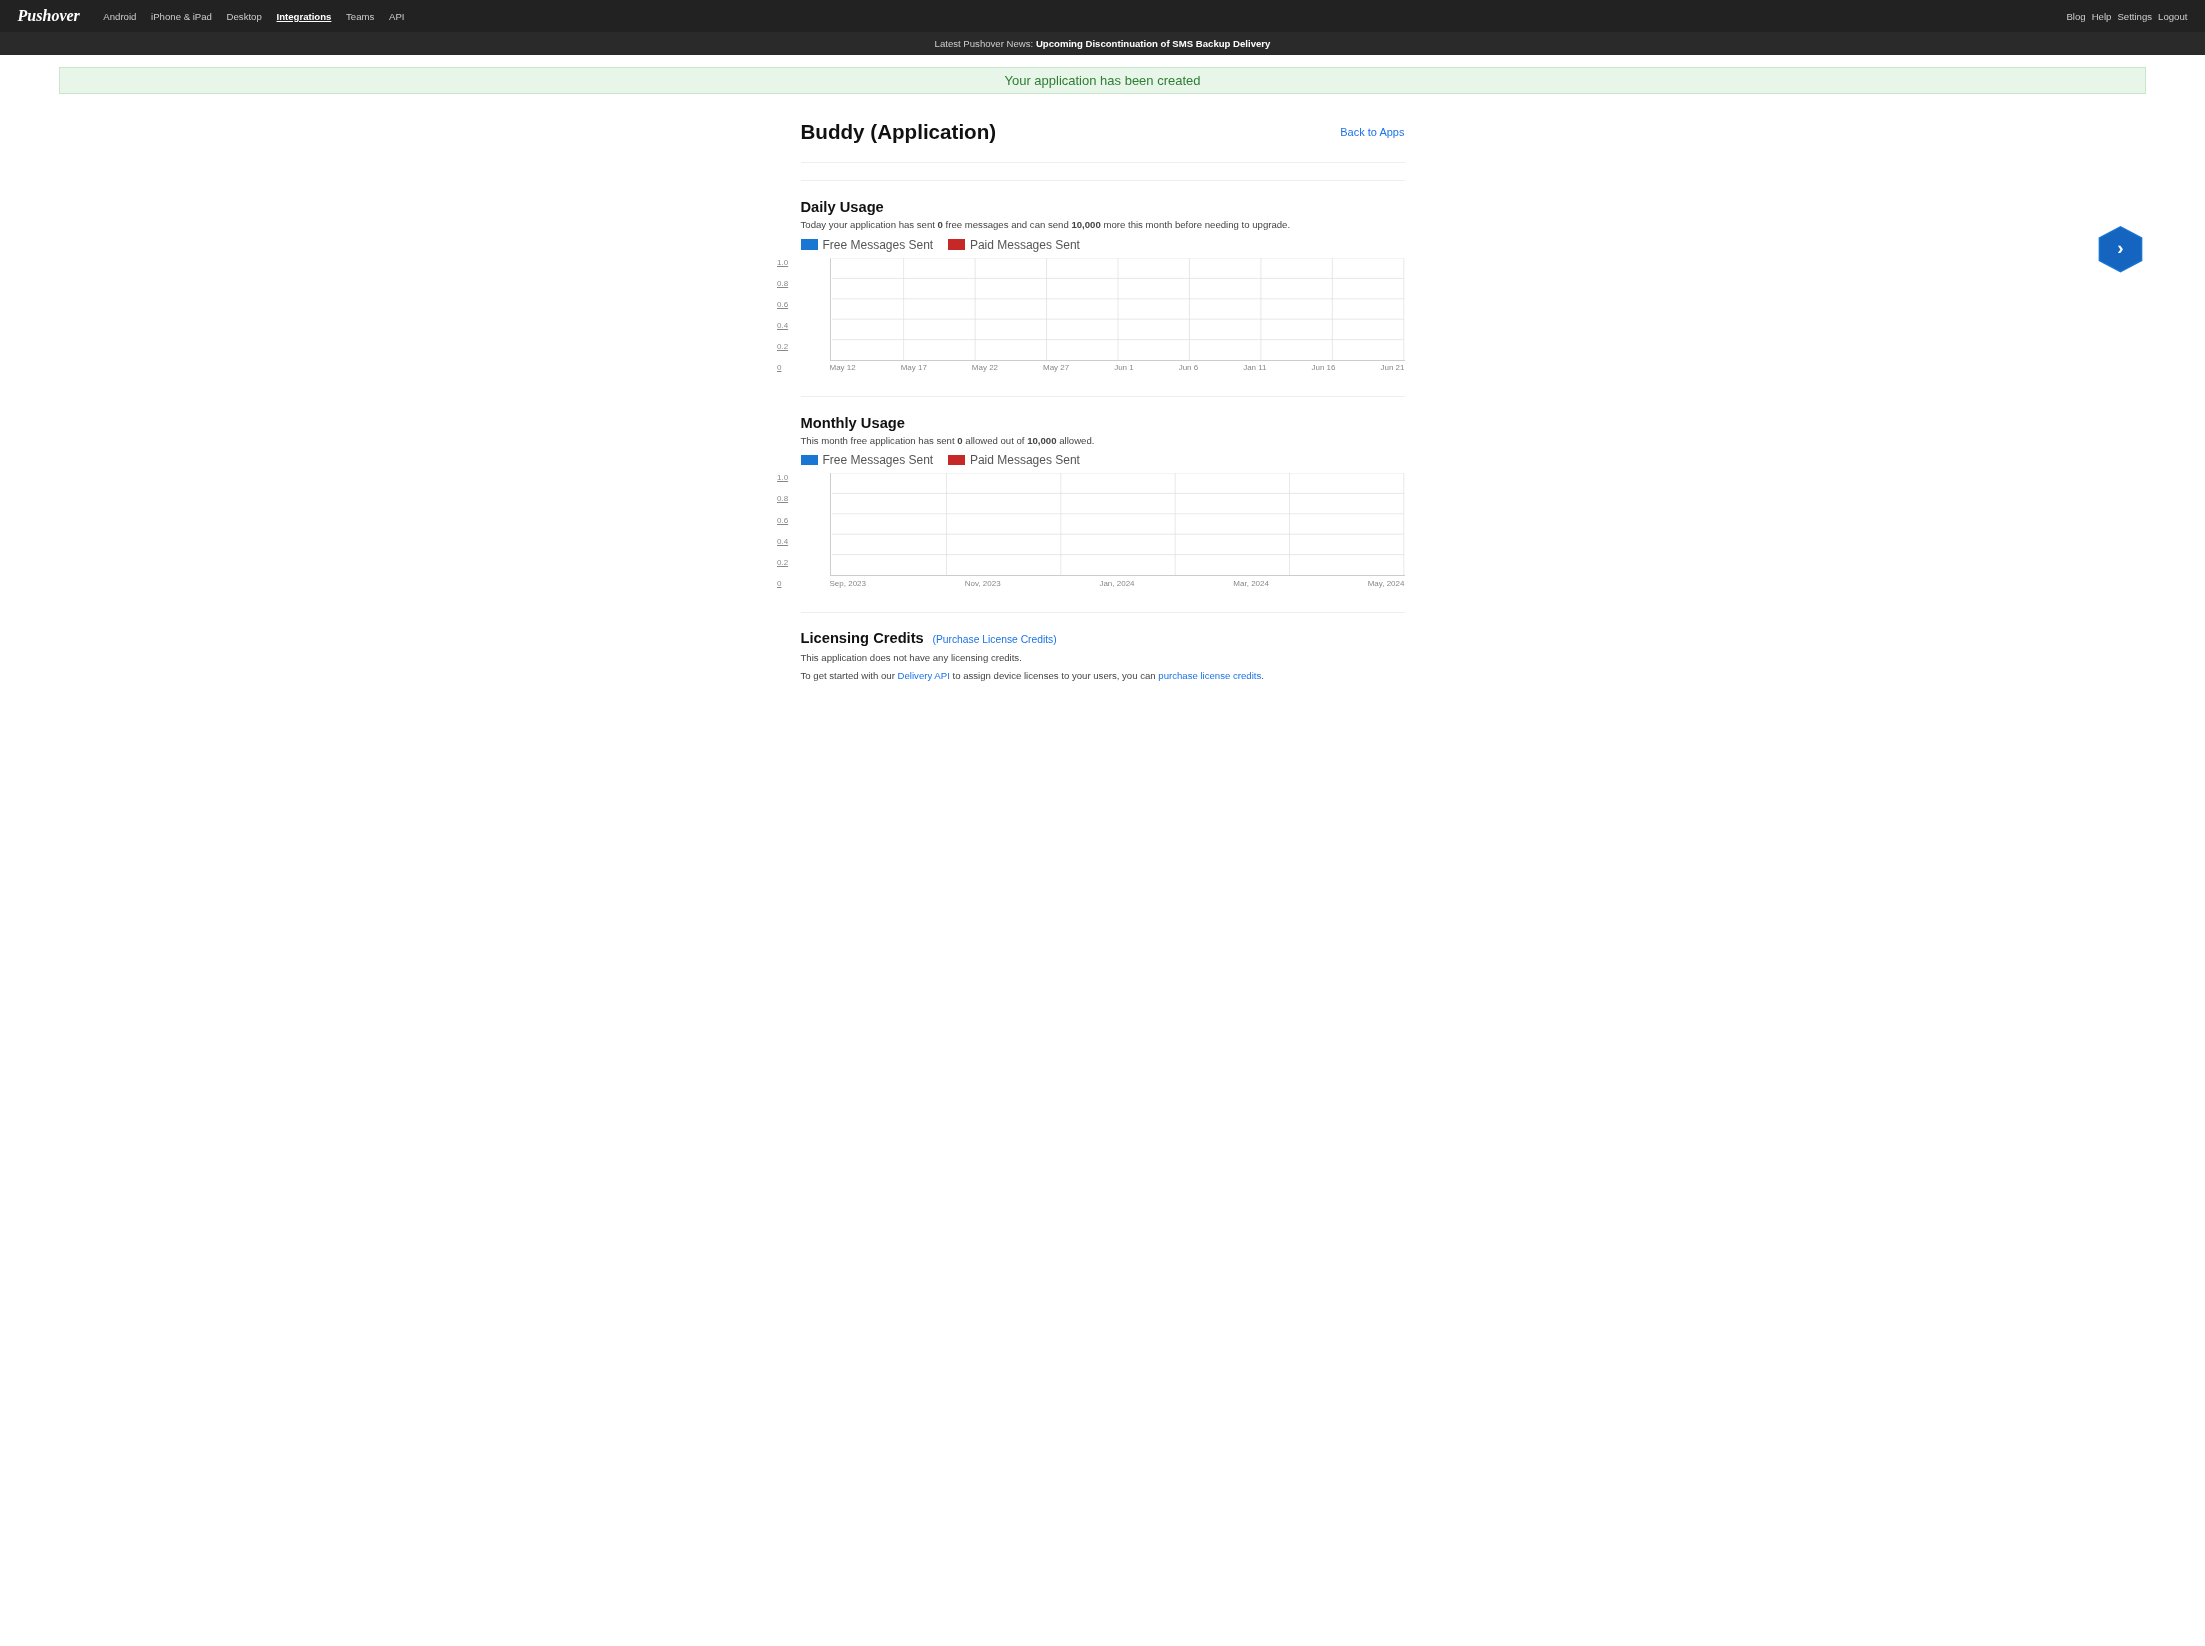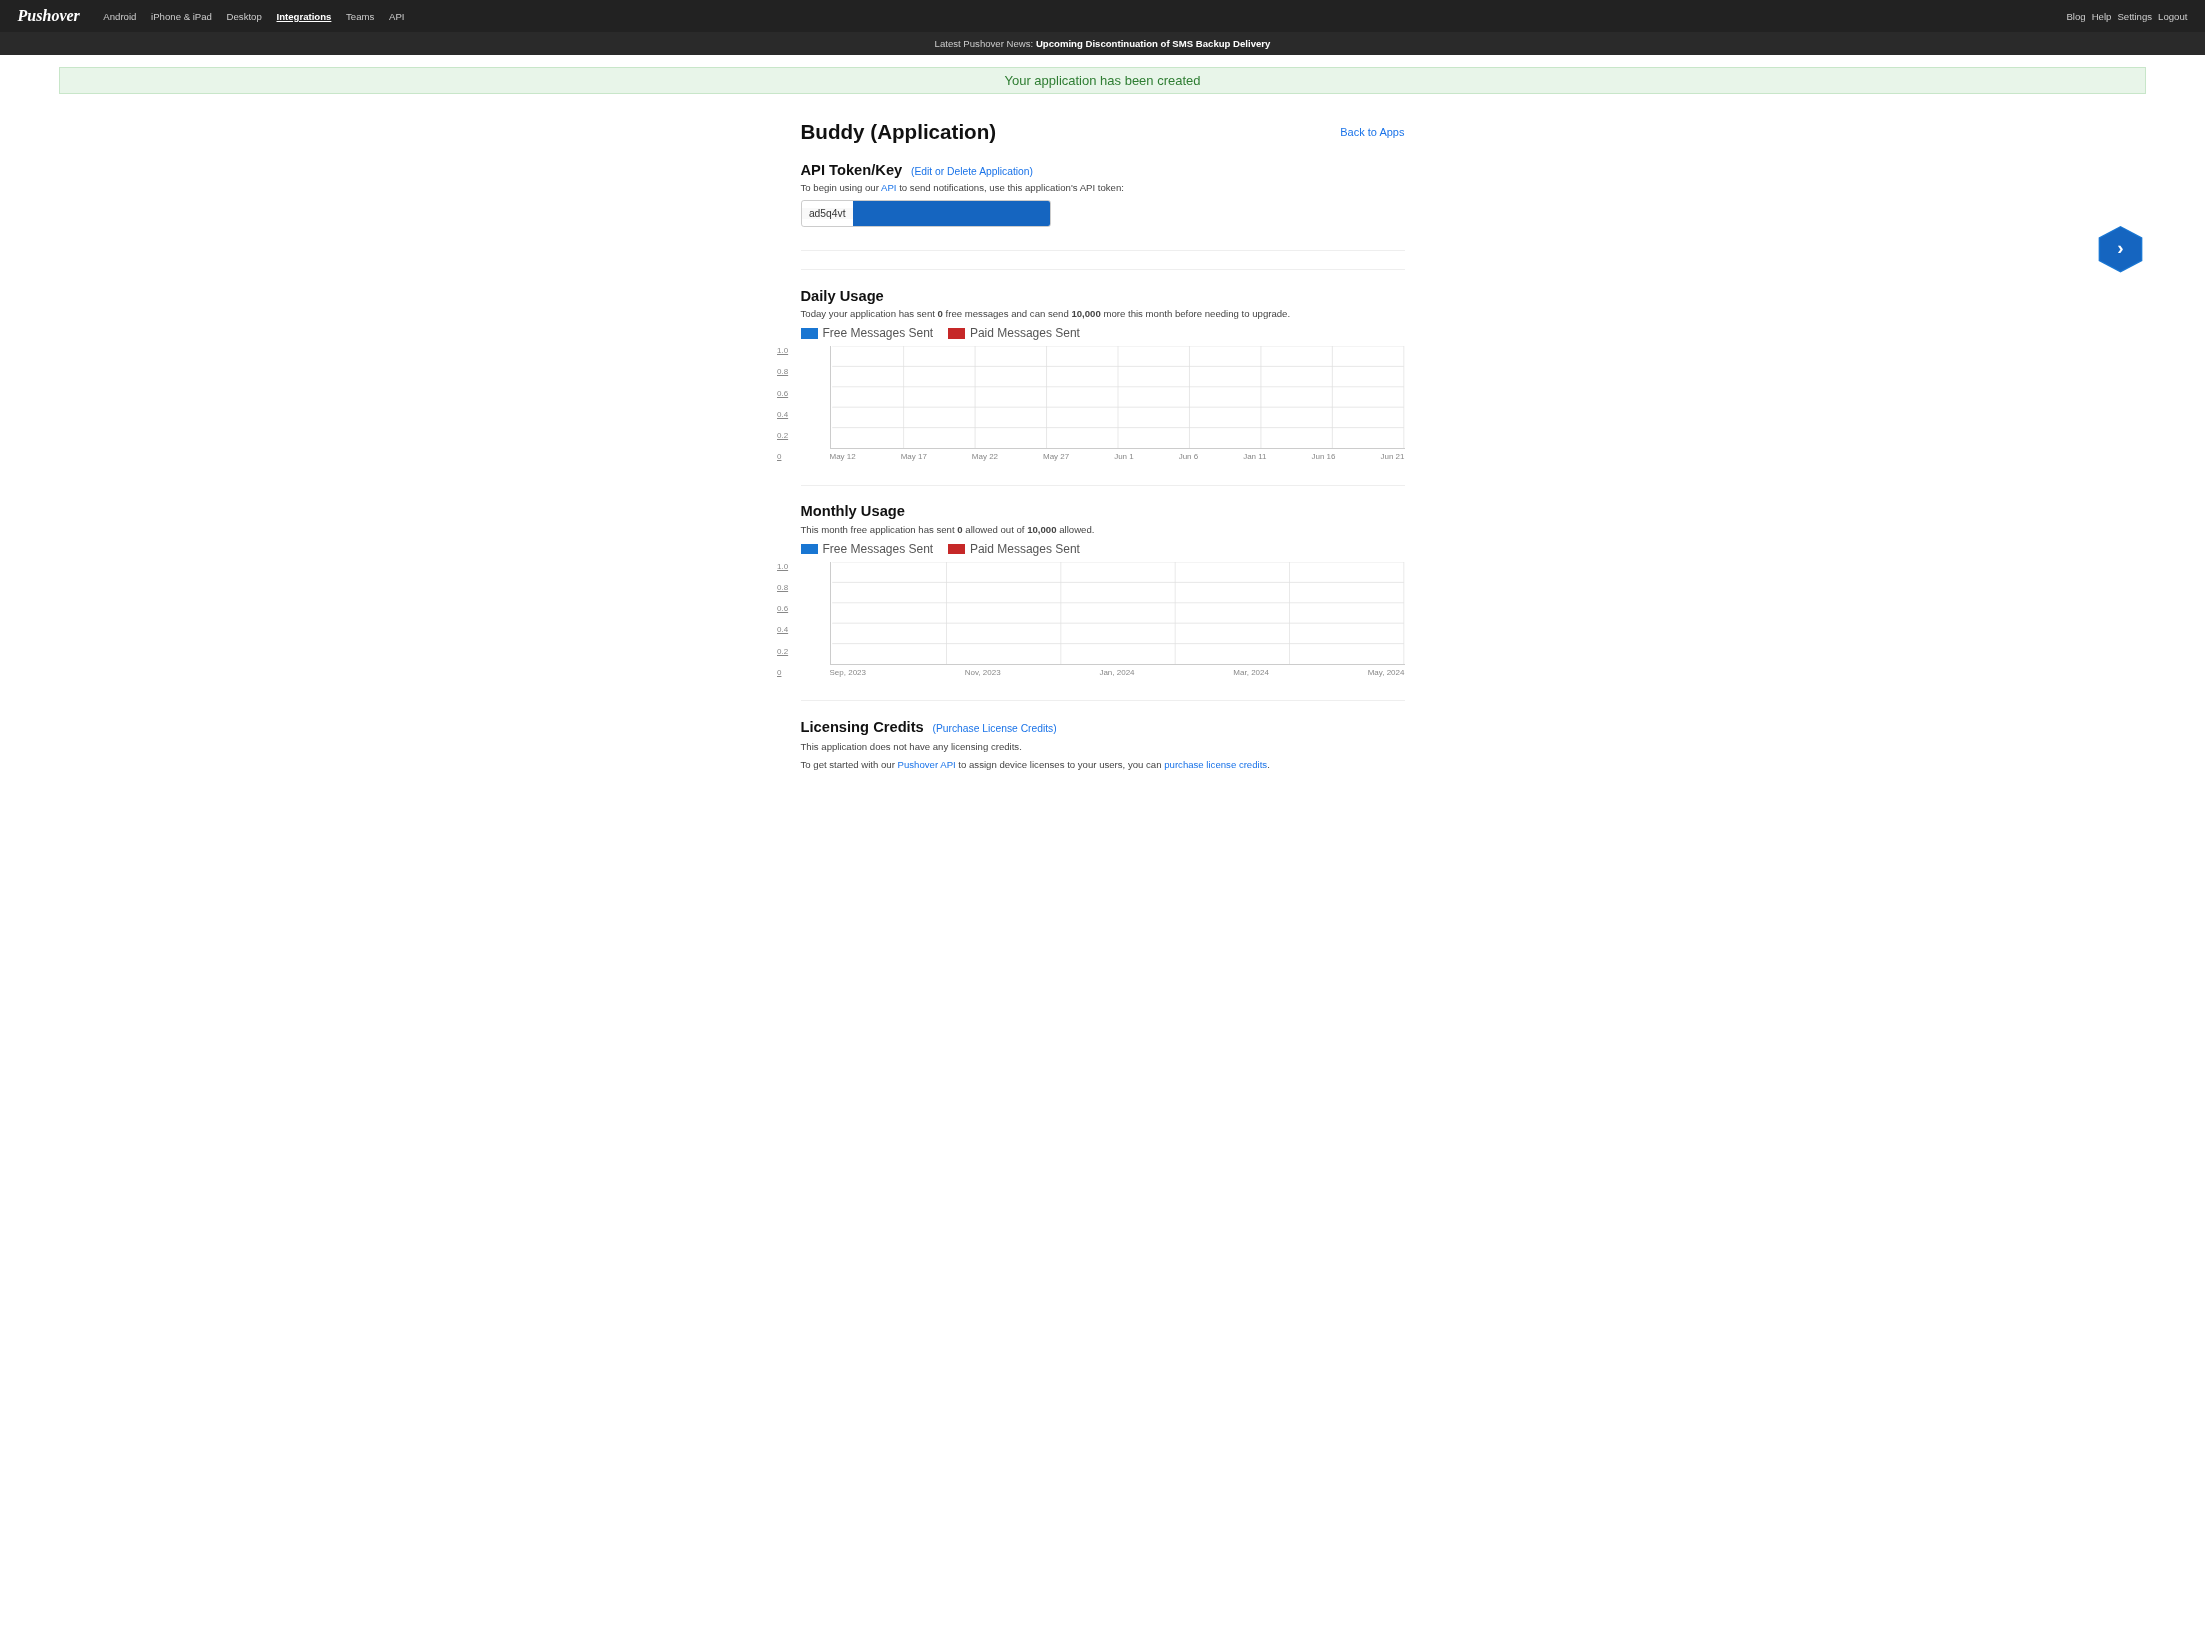--- a/index.html
+++ b/index.html
@@ -234,33 +234,20 @@
     </svg>
   </div>
 
   <div class="main-content">
 
     <div class="page-header">
       <h1 class="page-title">Buddy (Application)</h1>
       <a class="back-link">Back to Apps</a>
     </div>
 
-    <div class="section">
-      <span class="section-title">API Token/Key</span>
-      <span class="section-subtitle">
-        <a class="inline-link">(Edit or Delete Application)</a>
-      </span>
-      <p class="section-desc">
-        To begin using our <a class="inline-link">API</a> to send notifications, use this application's API token:
-      </p>
-      <div class="token-field">
-        <span class="token-prefix">ad5q4vt</span>
-        <div class="token-hidden"></div>
-      </div>
-    </div>
 
     <hr>
 
 
     <hr>
 
     <div class="section">
       <h2 class="section-title" style="display:block;margin-bottom:4.4px;">Daily Usage</h2>
       <p class="section-desc">
         <span>Today your application has sent </span><strong>0</strong><span> free messages and can send </span><strong>10,000</strong><span> more this month before needing to upgrade.</span>
@@ -373,19 +360,19 @@
 
     <hr>
 
     <div class="section">
       <span class="section-title">Licensing Credits</span>
       <span class="section-subtitle">
         <a class="inline-link">(Purchase License Credits)</a>
       </span>
       <p class="section-desc" style="margin-top:5.9px;">This application does not have any licensing credits.</p>
       <p class="section-desc">
-        <span>To get started with our </span><a class="inline-link">Pushover API</a><span> to assign device licenses to your users, you can </span><a class="inline-link">purchase license credits</a><span>.</span>
+        <span>To get started with our </span><a class="inline-link">Delivery API</a><span> to assign device licenses to your users, you can </span><a class="inline-link">purchase license credits</a><span>.</span>
       </p>
     </div>
 
   </div>
 </div>
 
 
 </body></html>

